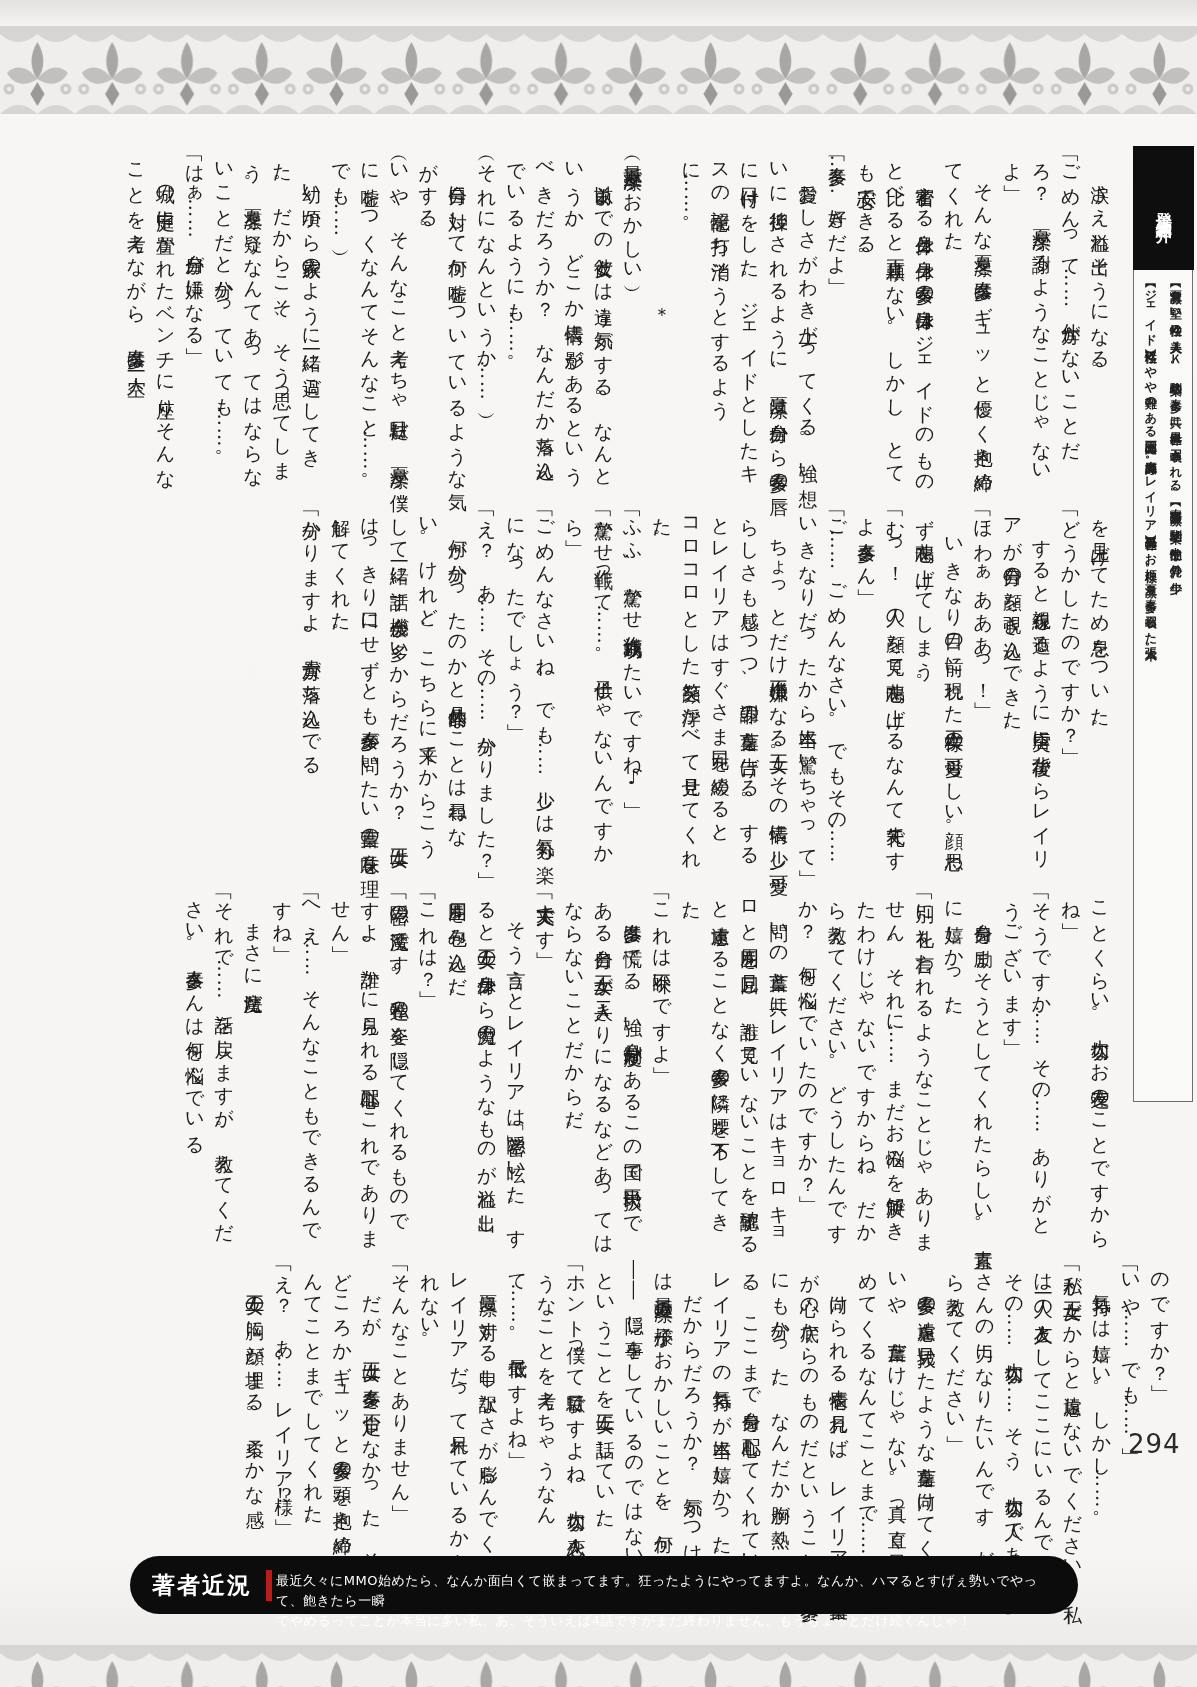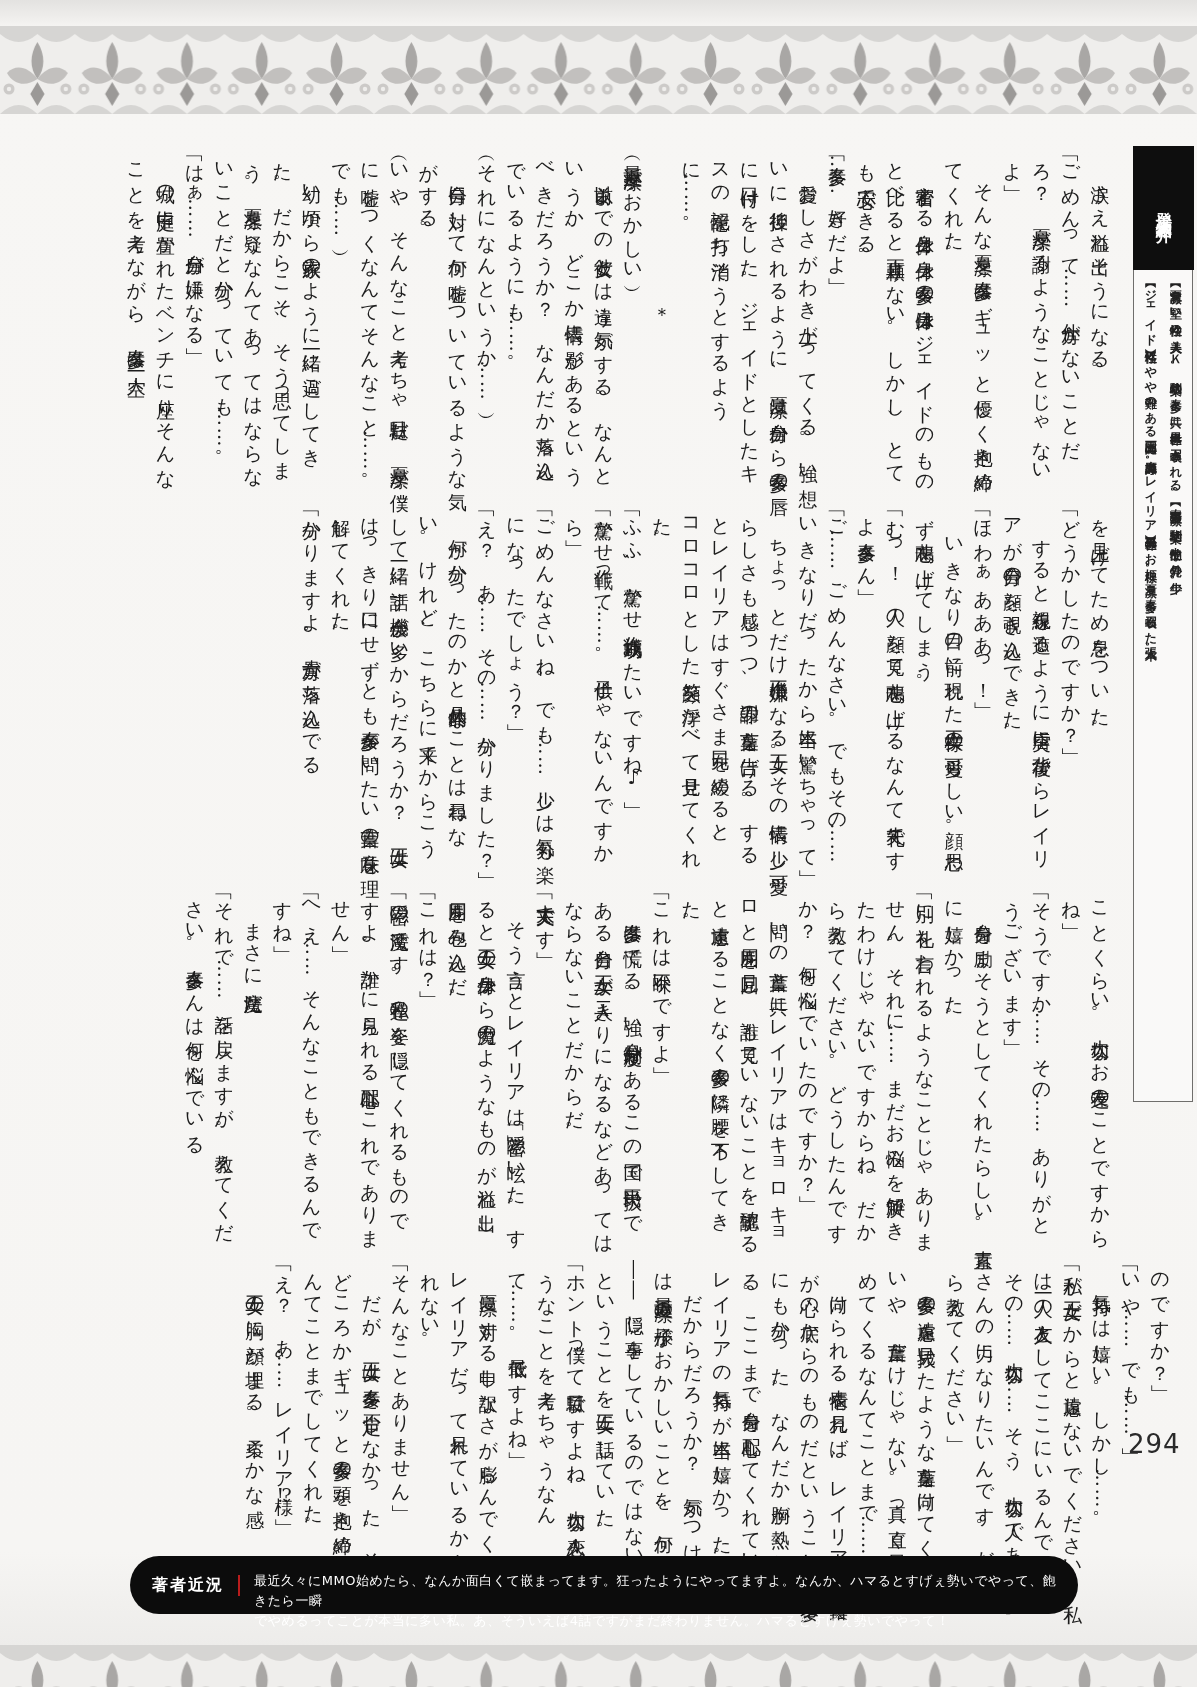--- a/index.html
+++ b/index.html
@@ -38,22 +38,22 @@
     position:absolute;left:1128px;top:1429px;width:66px;
     font-family:"DejaVu Sans","Liberation Sans",sans-serif;
     font-size:26px;color:#2a2a2a;letter-spacing:1px;
   }
   .author-bar{
     position:absolute;left:130px;top:1556px;width:948px;height:58px;
     background:#0c0c0c;border-radius:29px;display:flex;align-items:center;
     box-sizing:border-box;padding:0 20px 0 10px;
   }
   .author-label{
-    flex:0 0 auto;color:#fff;font-weight:bold;font-size:16px;letter-spacing:2px;
-    padding:0 14px 0 12px;border-right:2px solid #b91c1c;margin-right:14px;
+    flex:0 0 auto;color:#fff;font-weight:bold;font-size:23px;letter-spacing:2px;
+    padding:0 14px 0 12px;border-right:6px solid #b91c1c;margin-right:4px;
     font-family:"DejaVu Sans","Liberation Sans",sans-serif;
   }
   .author-text{
     flex:1 1 auto;color:#fff;font-size:13px;line-height:1.55;
     font-family:"DejaVu Sans","Liberation Sans",sans-serif;letter-spacing:0.5px;margin-top:32px;
   }
 </style>
 </head>
 <body>
 
@@ -140,21 +140,21 @@
 　だが、王女は奏多を否定しなかった。それどころかギュッと奏多の頭を抱き締めるなんてことまでしてくれた。
 「え？　あ……レイリア様⁉」
 　王女の胸に顔が埋まる。柔らかな感</div>
 
 <div class="page-number">294</div>
 
 <div class="author-bar">
   <div class="author-label">著者近況</div>
   <div class="author-text">
     <div>最近久々にMMO始めたら、なんか面白くて嵌まってます。狂ったようにやってますよ。なんか、ハマるとすげぇ勢いでやって、飽きたら一瞬</div>
-    <div>でやめるってことが本当に多い私。あ、そういえば4話ですがまだ終わりません。ハマるとすげぇ勢いでやって！</div>
+    <div>でやめるってことが本当に多い私。あ、そういえば4話ですがまだ終わりません。もうちょっとだけ続くんじゃ！</div>
   </div>
 </div>
 
 <svg class="orn orn-bottom" width="1197" height="42" viewBox="0 0 1197 42" aria-hidden="true">
   <defs>
     <pattern id="orn2" x="0" y="0" width="74.8" height="88" patternUnits="userSpaceOnUse">
       <rect width="74.8" height="88" fill="#efeeec"></rect>
       <path d="M0,8 Q18.7,24 37.4,8 Q56.1,24 74.8,8 L74.8,0 L0,0 Z" fill="#d6d5d3"></path>
       <path d="M37.4,16 C29.5,29 29.5,42 37.4,53 C45.3,42 45.3,29 37.4,16 Z" fill="#a9a7a5"></path>
       <path d="M37.4,53 C28,40 15,38 7,47 C13.5,59 26,61 37.4,53 Z" fill="#c2c0be"></path>

